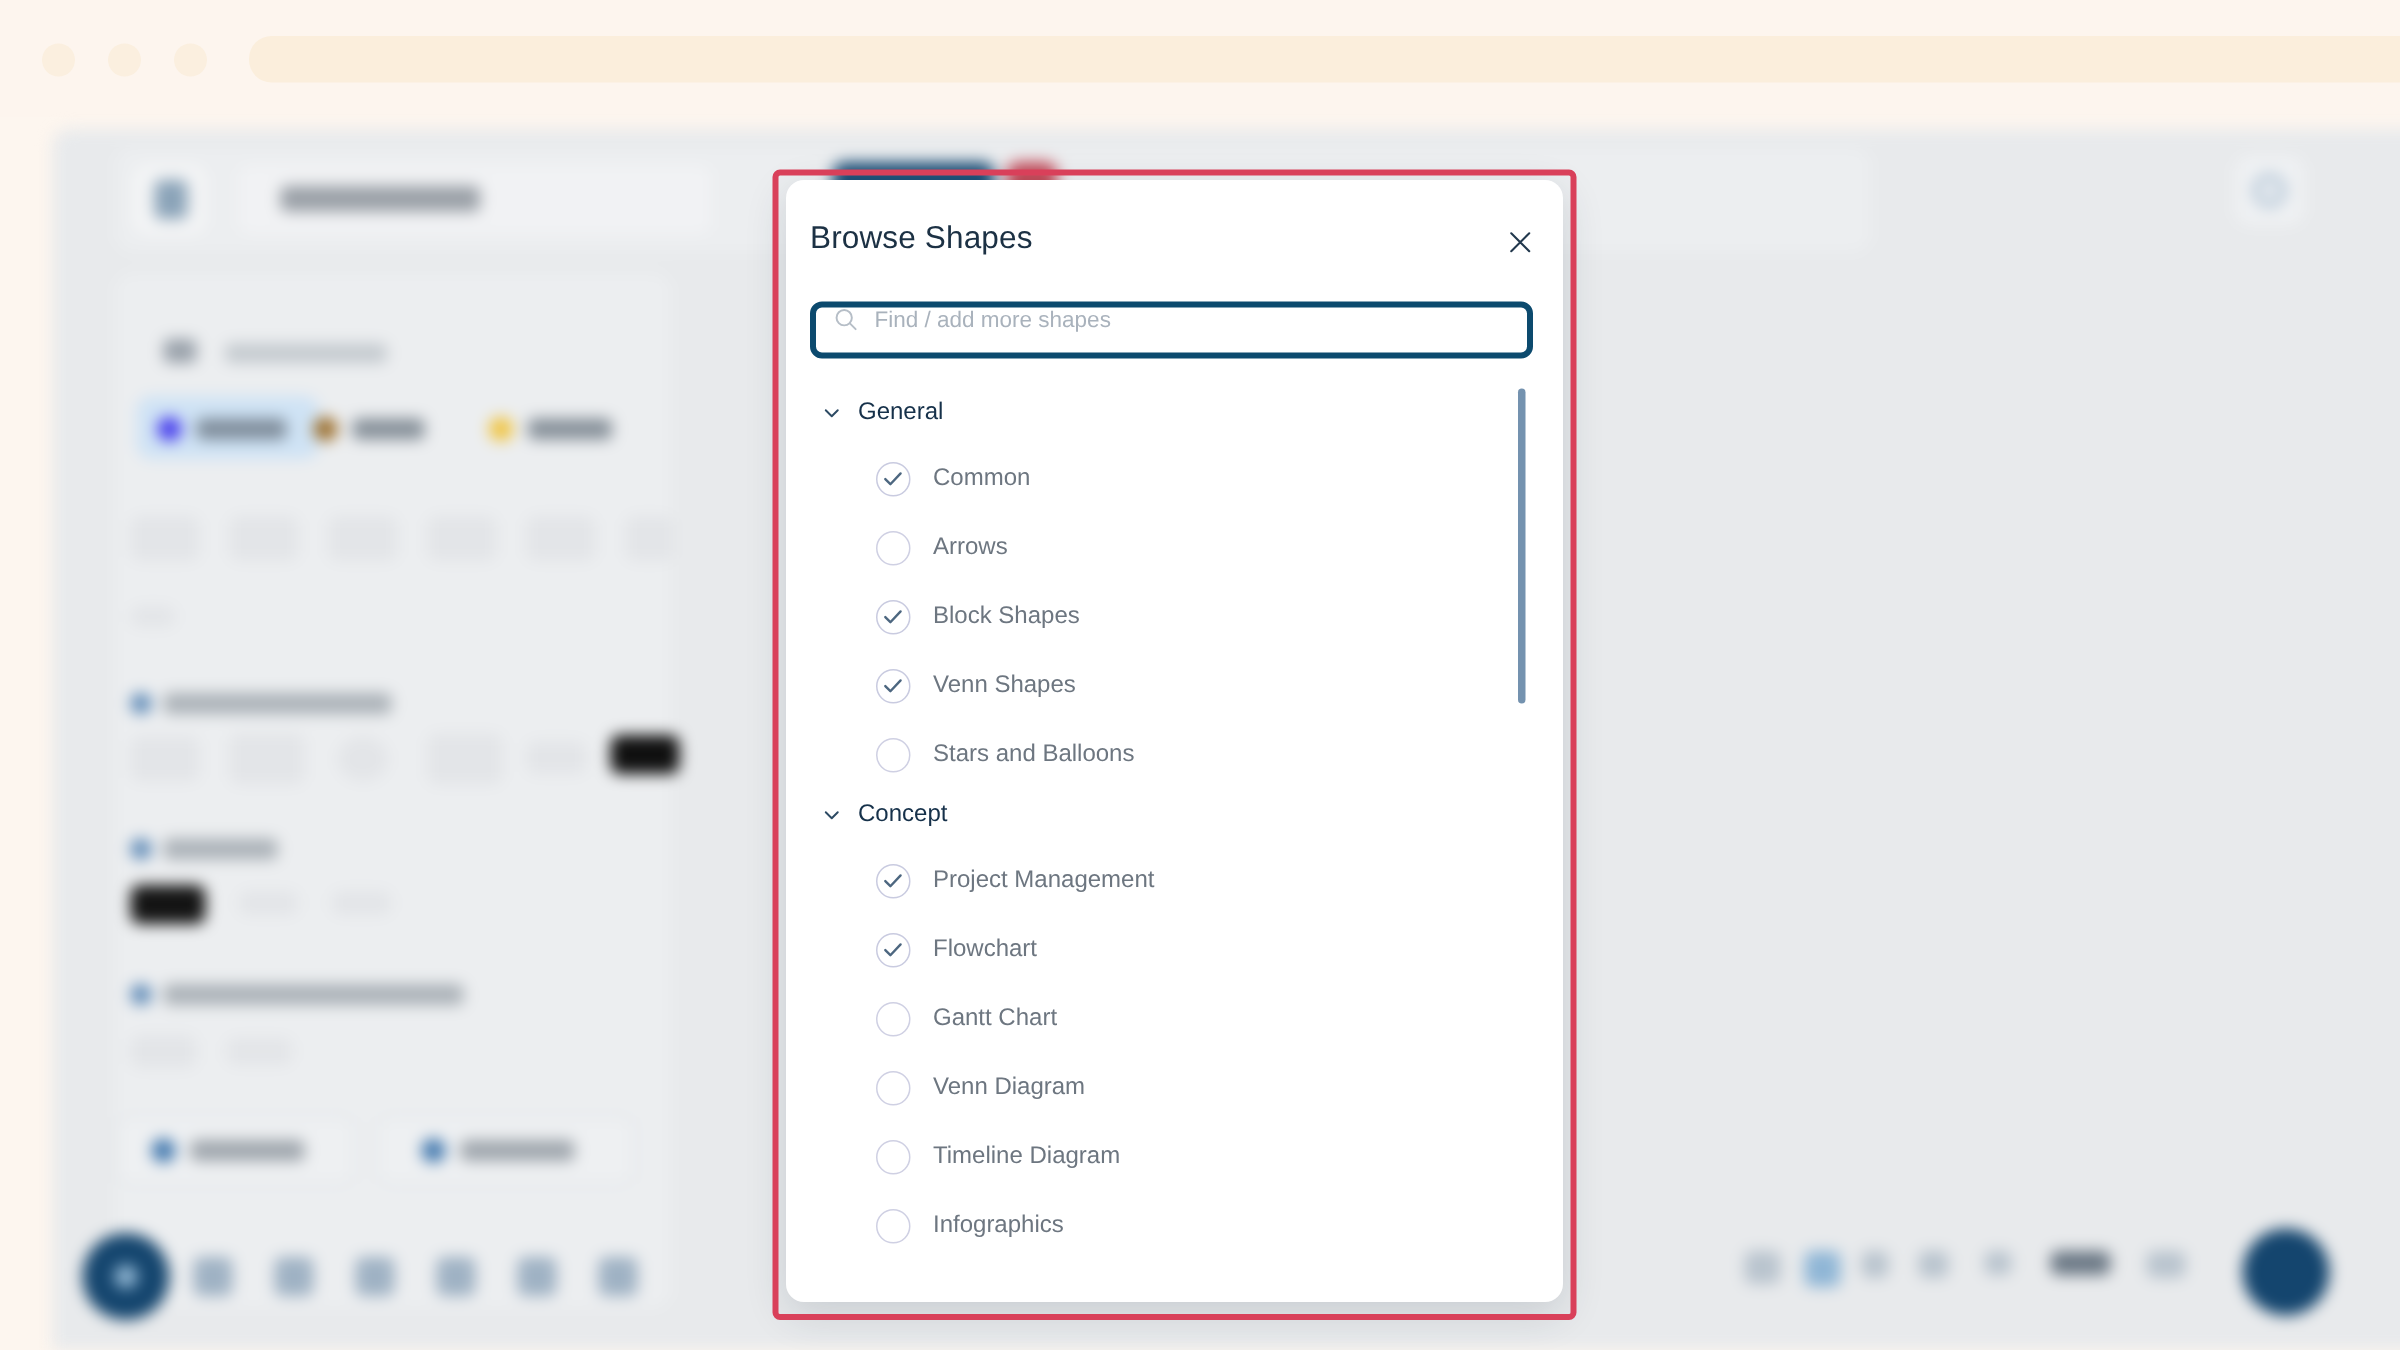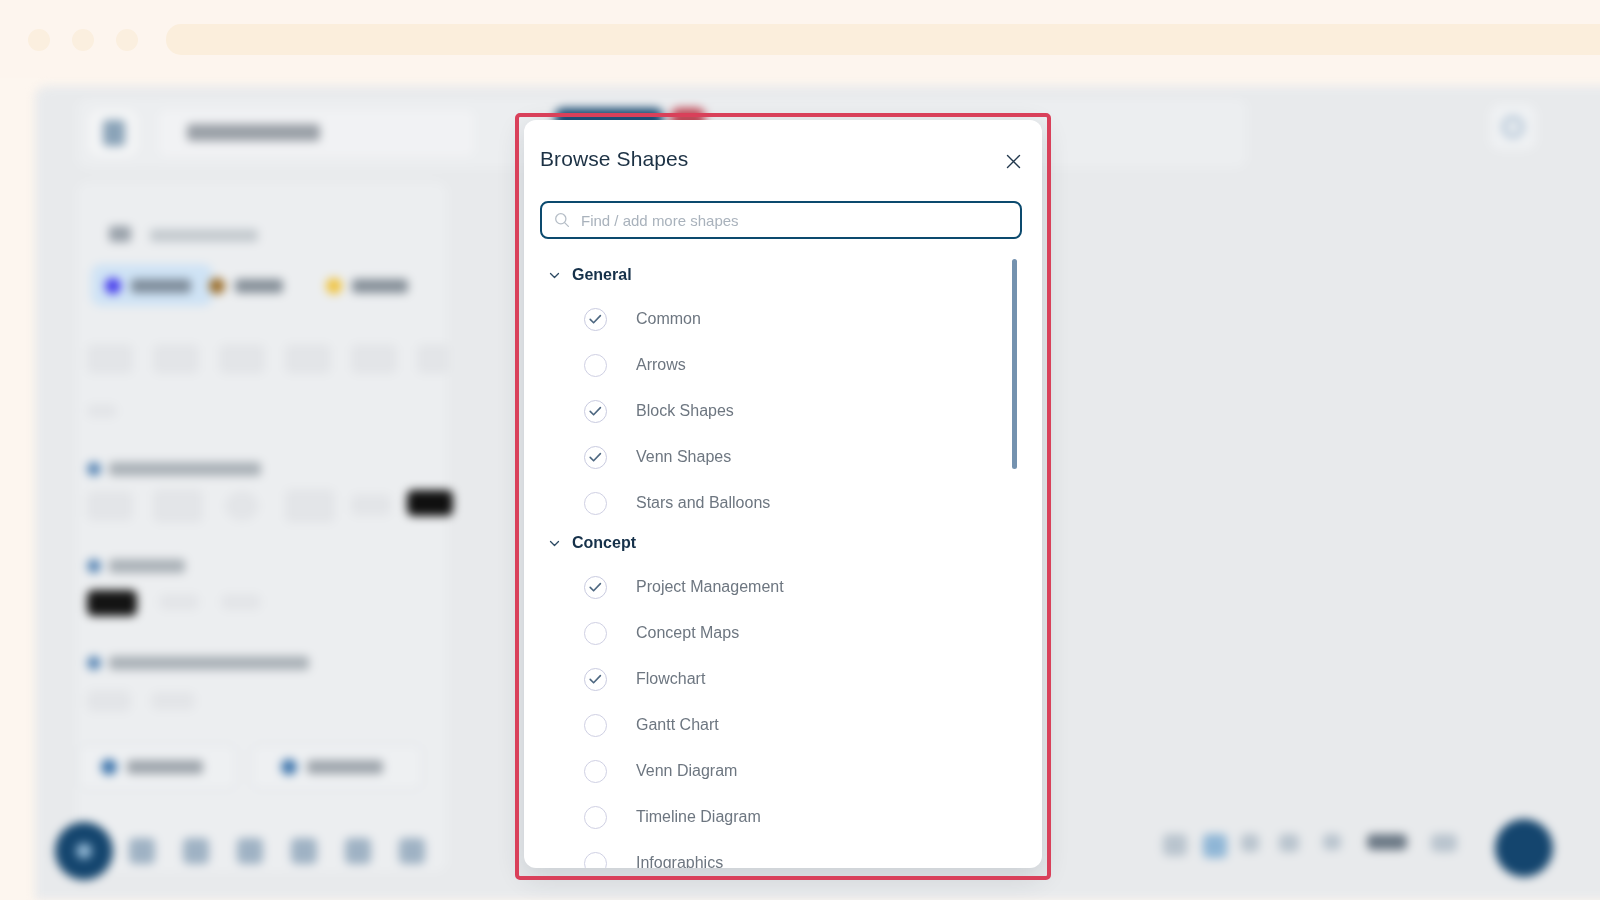--- a/index.html
+++ b/index.html
@@ -125,23 +125,23 @@
     position: absolute; right: 16px; top: 28px;
     width: 26px; height: 26px;
     display: flex; align-items: center; justify-content: center;
     cursor: pointer;
   }
   #modal-close svg { display: block; }
 
   #shape-search-wrap {
     position: absolute; left: 16px; top: 81px;
     width: 482px; height: 38px;
-    border: 2px solid #0c4a6e;
+    border: 4px solid #0c4a6e;
     border-radius: 8px;
-    display: flex; align-items: center;
+    display: flex; align-items: flex-start;
     padding: 0 12px;
     background: #fff;
   }
   #shape-search-icon { flex: 0 0 auto; display: flex; margin-right: 11px; }
   #shape-search-input {
     flex: 1; border: none; outline: none; background: transparent;
     font-family: "Liberation Sans", sans-serif;
     font-size: 15px; color: #4c5866;
   }
   #shape-search-input::placeholder { color: #a9b2bc; }
@@ -161,40 +161,40 @@
     padding-left: 22px;
     cursor: pointer;
     margin-bottom: 4px;
   }
   .chevron-icon {
     width: 16px; height: 16px; margin-right: 10px;
     display: flex; align-items: center; justify-content: center;
     color: #2c4a63;
   }
   .category-name {
-    font-size: 16px; color: #16314a; font-weight: 700;
+    font-size: 16px; color: #16314a; font-weight: 400;
   }
 
   .category-item {
     display: flex; align-items: center;
     height: 46px;
     padding-left: 60px;
     cursor: pointer;
   }
   .check-circle {
     width: 23px; height: 23px; border-radius: 50%;
     border: 1.4px solid #cfd0e3;
     flex: 0 0 auto;
     margin-right: 15px;
     display: flex; align-items: center; justify-content: center;
     background: #fff;
   }
   .check-circle.checked { border-color: #c9cbe0; }
   .check-circle svg { display: block; }
-  .item-label { font-size: 16px; color: #6d7680; margin-left: 14px; }
+  .item-label { font-size: 16px; color: #6d7680; }
 
   
   #list-scrollbar {
     position: absolute;
     left: 1012px; top: 259px;
     width: 5px; height: 210px;
     background: #7492af;
     border-radius: 3px;
     z-index: 55;
   }
@@ -366,24 +366,20 @@
         </div>
         <div class="category-item">
           <span class="check-circle checked">
             <svg width="13" height="11" viewBox="0 0 13 11" fill="none" aria-hidden="true">
               <path d="M1.2 5.4 L4.6 8.8 L11.4 1.6" stroke="#4d6780" stroke-width="1.6" stroke-linecap="round" stroke-linejoin="round"></path>
             </svg>
           </span>
           <span class="item-label">Project Management</span>
         </div>
         <div class="category-item">
-          <span class="check-circle"></span>
-          <span class="item-label">Concept Maps</span>
-        </div>
-        <div class="category-item">
           <span class="check-circle checked">
             <svg width="13" height="11" viewBox="0 0 13 11" fill="none" aria-hidden="true">
               <path d="M1.2 5.4 L4.6 8.8 L11.4 1.6" stroke="#4d6780" stroke-width="1.6" stroke-linecap="round" stroke-linejoin="round"></path>
             </svg>
           </span>
           <span class="item-label">Flowchart</span>
         </div>
         <div class="category-item">
           <span class="check-circle"></span>
           <span class="item-label">Gantt Chart</span>

